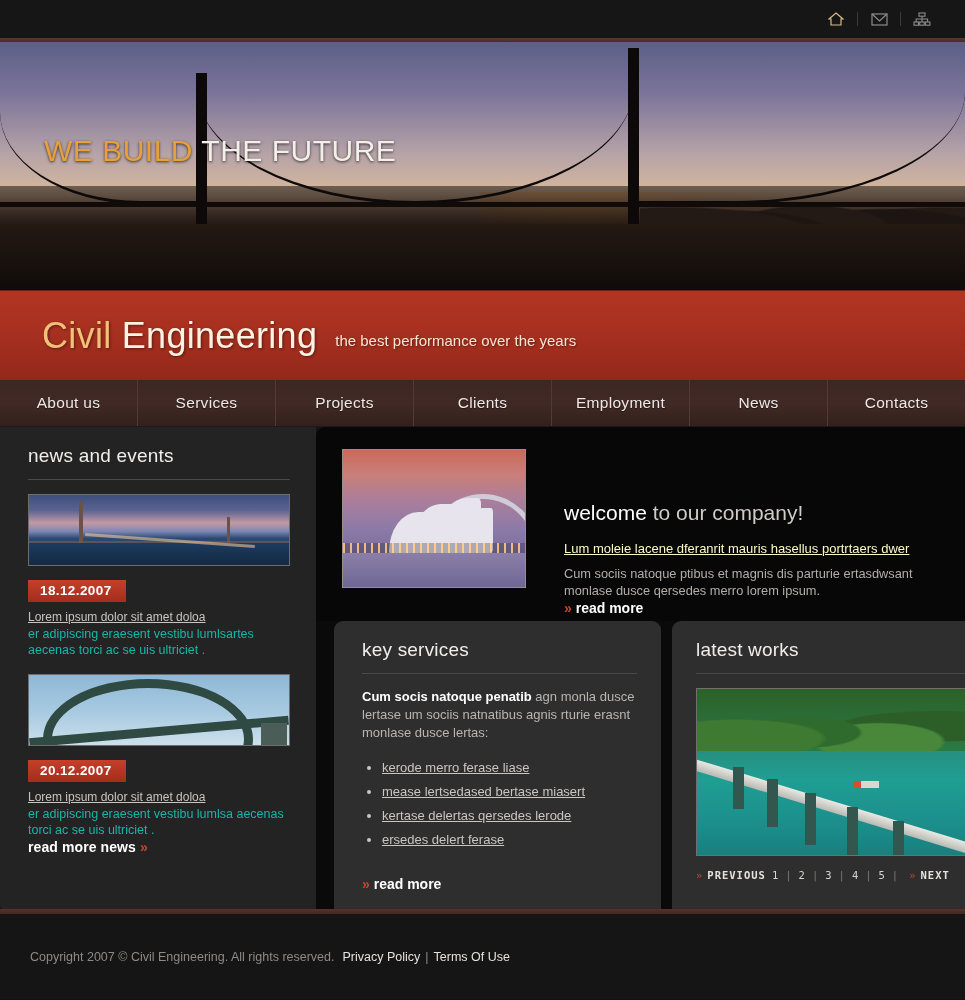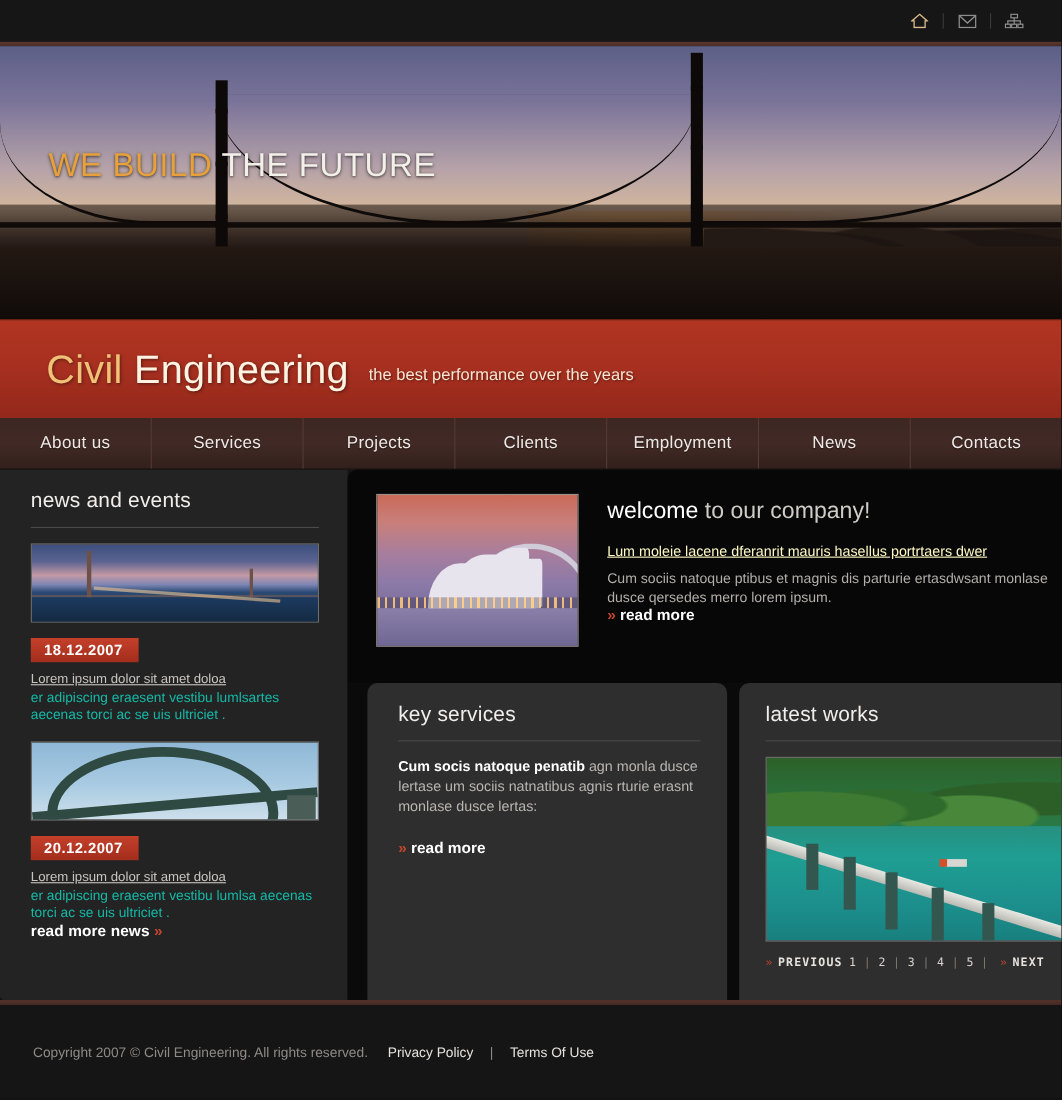--- a/index.html
+++ b/index.html
@@ -160,21 +160,21 @@
     position: relative; overflow: hidden;
   }
   .op-shell { position: absolute; background: #e8e4ee; border-radius: 78% 6% 40% 6% / 100% 12% 8% 6%; }
   .op-arch {
     position: absolute; left: 84px; top: 44px; width: 112px; height: 66px;
     border: 5px solid #cfcbd8; border-bottom: none; border-radius: 60px 60px 0 0;
   }
   .op-water { position: absolute; left: 0; bottom: 0; width: 100%; height: 34px; background: linear-gradient(to bottom,#8a7fa8,#6f6794); }
   .op-lights { position: absolute; left: 0; bottom: 34px; width: 100%; height: 10px;
     background: repeating-linear-gradient(90deg, rgba(255,200,120,.85) 0 2px, rgba(40,30,50,.3) 2px 7px); }
-  .welcome-txt { padding-left: 26px; padding-top: 4px; }
+  .welcome-txt { padding-left: 38px; padding-top: 4px; margin-top: 48px; }
   .welcome-h { font-size: 21px; color: #cfcbc7; }
   .welcome-h b { color: #ffffff; font-weight: 400; }
   .welcome-lead { display: block; margin-top: 16px; color: #fef9c3; font-size: 13px; text-decoration: underline; }
   .welcome-body { margin-top: 9px; color: #b2aeaa; font-size: 12.8px; line-height: 17px; }
   .readmore { margin-top: 18px; color: #ffffff; font-size: 14px; font-weight: bold; }
 
   .lowerrow { flex: 1; display: flex; background: #0a0a0a; }
   .keyservices {
     width: 327px; background: #2e2e2e; margin-left: 18px; border-top-left-radius: 9px; border-top-right-radius: 9px;
     padding: 18px 24px 0 28px;
@@ -205,21 +205,21 @@
   .w-truckc { position: absolute; width: 7px; height: 7px; background: #d4502a; }
   .pager { margin-top: 13px; display: flex; align-items: center; gap: 0; font-size: 10.5px;
     font-family: "DejaVu Sans Mono", monospace; color: #d7d3cf; letter-spacing: 1px; }
   .pager .pg { padding: 0 6px; }
   .pager .bar { color: #7d7975; }
   .pager .word { color: #e6e2de; font-weight: bold; }
   .pager .ch { color: #c4462c; margin-right: 4px; }
 
   
   .footrule { height: 5px; background: linear-gradient(to bottom,#54332c,#432722); }
-  .footer { height: 85px; background: #151515; display: flex; align-items: center; padding-left: 30px; gap: 10px; }
+  .footer { height: 85px; background: #151515; display: flex; align-items: center; padding-left: 30px; }
   .copy { color: #8d8a87; font-size: 12.5px; }
   .flink { color: #e4e1de; font-size: 12.5px; }
   .fsep { color: #8d8a87; font-size: 12.5px; margin: 0 5px; }
 </style>
 </head>
 <body>
 
 <div class="page">
 
   <div class="topbar">
@@ -356,20 +356,26 @@
       </div>
 
       <div class="lowerrow">
 
         <div class="keyservices">
           <div class="panel-h">key services</div>
           <div class="panel-rule"></div>
           <p class="ks-intro">
             <b>Cum socis natoque penatib</b><span> agn monla dusce lertase um sociis natnatibus agnis rturie erasnt monlase dusce lertas:</span>
           </p>
+          <ul class="ks-list">
+            <li><span>kerode merro ferase liase</span></li>
+            <li><span>mease lertsedased bertase miasert</span></li>
+            <li><span>kertase delertas qersedes lerode</span></li>
+            <li><span>ersedes delert ferase</span></li>
+          </ul>
           <a class="readmore" style="display:inline-block;margin-top:20px">
             <span class="chev">»</span>
             <span>read more</span>
           </a>
         </div>
 
         <div class="latest">
           <div class="panel-h">latest works</div>
           <div class="panel-rule"></div>
           <div class="works-img">

